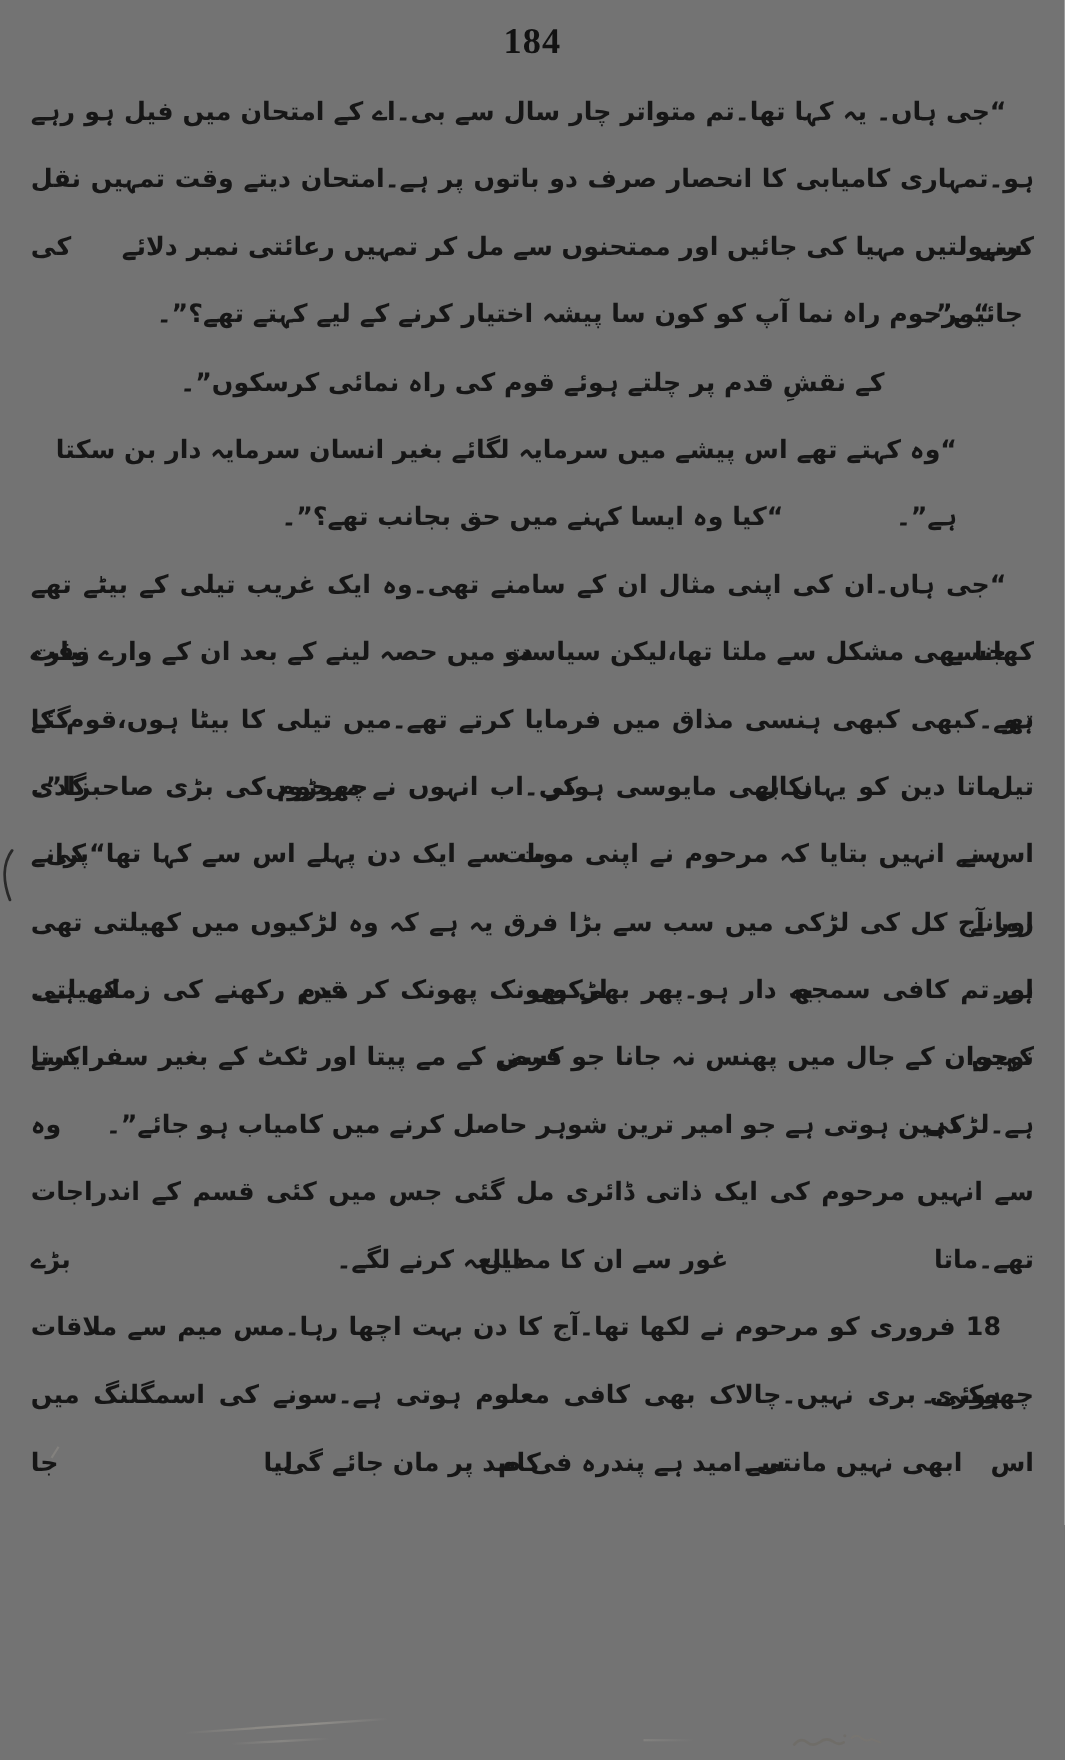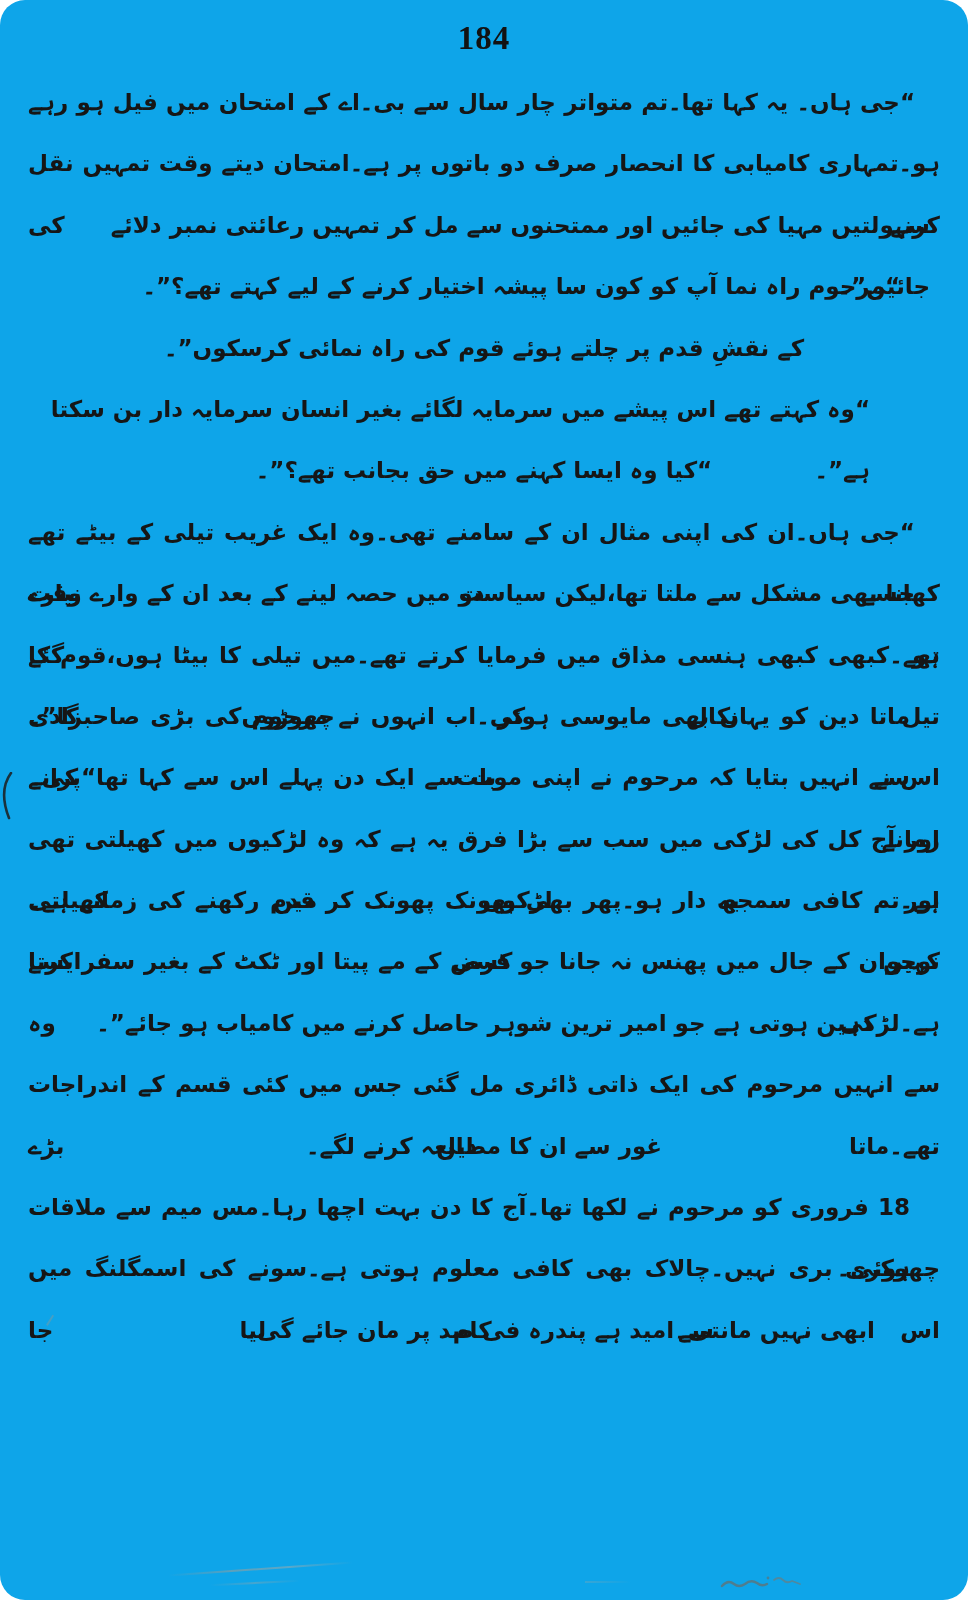--- a/index.html
+++ b/index.html
@@ -4,22 +4,21 @@
 <style>
   html,body{margin:0;padding:0;}
   body{
     width:968px;height:1600px;
     background:#ffffff;
     font-family:"DejaVu Sans",sans-serif;
     position:relative;overflow:hidden;
   }
   .page{
     position:absolute;inset:0;
-    background:#0ea5e9;
-    border-radius:25px;
+    background:#737373;
   }
   .page-number{
     position:absolute;top:20px;left:0;width:100%;
     text-align:center;
     font-family:"Liberation Serif",serif;
     font-weight:700;font-size:33px;color:#121212;
     letter-spacing:1px;
   }
   .text-block{
     position:absolute;top:72px;left:28px;width:912px;

